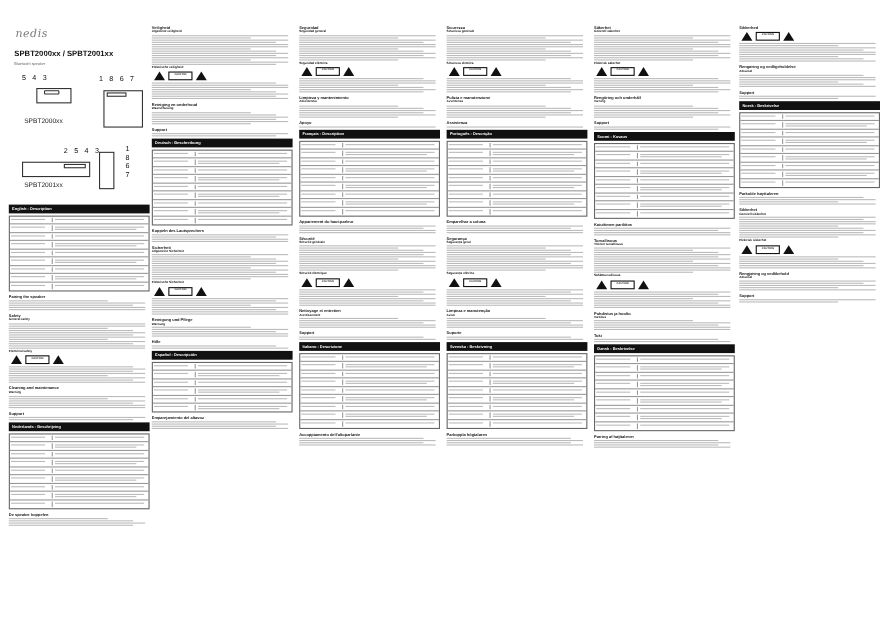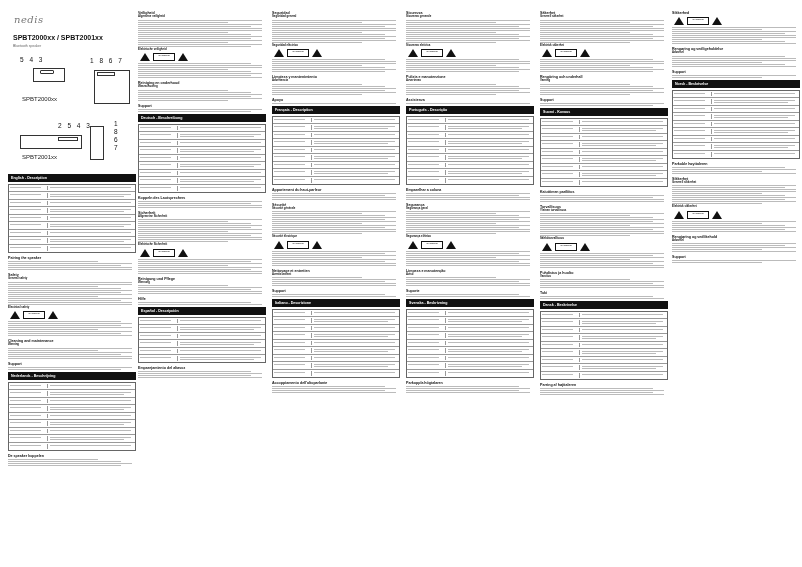--- a/index.html
+++ b/index.html
@@ -1,17 +1,17 @@
 <!DOCTYPE html>
 <html><head>
 <meta charset="utf-8">
 <style>
   * { box-sizing: border-box; margin: 0; padding: 0; }
   body { width: 802px; height: 567px; background: #fff; font-family: "Liberation Sans", sans-serif; color: #222; overflow: hidden; position: relative; }
-  .page { position: absolute; left: 0; top: 4px; width: 802px; height: 492px; }
+  .page { position: absolute; left: 0; top: 16px; width: 802px; height: 492px; }
   .col { position: absolute; top: 4px; width: 128px; font-size: 2.2px; line-height: 3px; }
   .logo { font-family: "DejaVu Serif", serif; font-style: italic; font-size: 10px; color: #777; letter-spacing: 0.5px; position: absolute; left: 14px; top: 10px; }
   .model { position: absolute; left: 13px; top: 30px; font-size: 7px; font-weight: bold; color: #111; }
   .subtitle { position: absolute; left: 13px; top: 40px; font-size: 3.5px; color: #666; }
   .diag { position: absolute; font-size: 6.5px; color: #111; }
   .box { position: absolute; border: 0.7px solid #333; background: #fff; }
   .lbl { position: absolute; font-size: 6px; color: #222; }
   .h-bar { background: #111; color: #fff; font-weight: bold; font-size: 3.6px; padding: 2px 3px; margin: 2px 0; height: 8px; line-height: 4px; }
   .sec { font-weight: bold; font-size: 3.6px; color: #111; margin-top: 3px; line-height: 4px; }
   .subsec { font-weight: bold; font-size: 2.8px; color: #111; line-height: 3.5px; }

